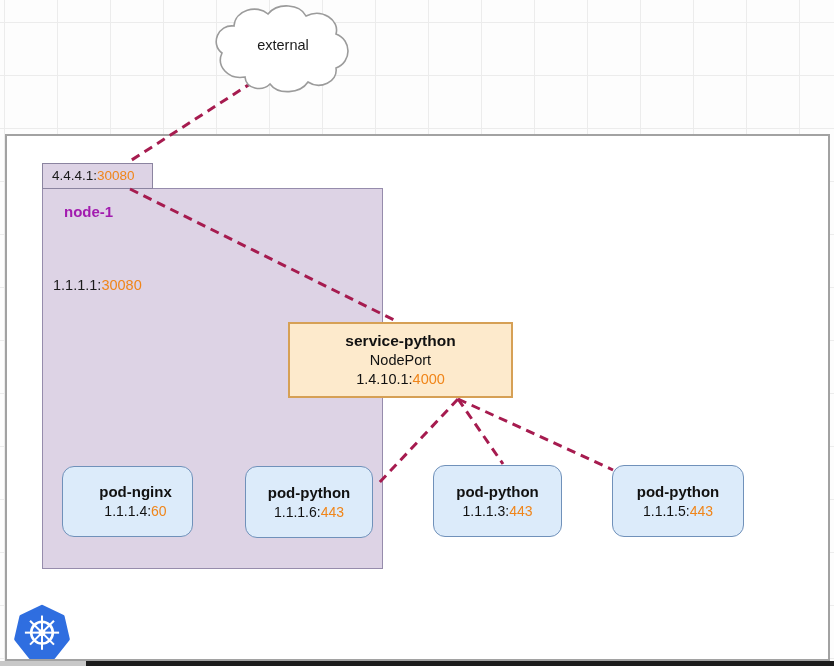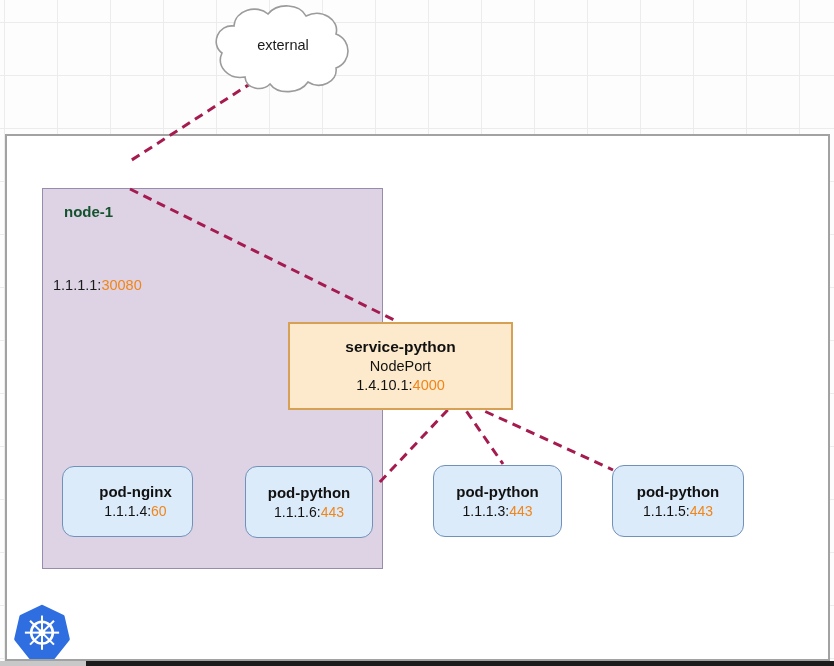--- a/index.html
+++ b/index.html
@@ -30,26 +30,26 @@
   .node-body.n2 { left:423px; top:188px; width:342px; height:381px; }
 
   .node-tab {
     background:#ddd3e5; border:1.5px solid #8b84a0; z-index:3;
     font-size:13.5px; color:#1a1a1a; line-height:24px; padding-left:9px;
     white-space:nowrap;
   }
   .node-tab.n1 { left:42px; top:163px; width:111px; height:26px; }
   .node-tab.n2 { left:423px; top:163px; width:112px; height:26px; }
 
-  .node-title { position:absolute; font-weight:bold; font-size:15px; color:#14532d; }
+  .node-title { position:absolute; font-weight:bold; font-size:15px; color:#a21caf; }
   .node-ip    { position:absolute; font-size:14.5px; color:#1a1a1a; white-space:nowrap; }
 
   
   .service-box {
-    left:288px; top:322px; width:225px; height:88px;
+    left:288px; top:322px; width:225px; height:76px;
     background:#fdeacc; border:2px solid #d6a055; z-index:5;
     display:flex; flex-direction:column; align-items:center; justify-content:center;
     text-align:center; color:#111;
   }
   .service-name { font-weight:bold; font-size:15.5px; line-height:20px; }
   .service-type { font-size:14.5px; line-height:19px; }
   .service-ip   { font-size:14.5px; line-height:19px; }
 
   
   .pod {
@@ -89,20 +89,21 @@
 
 <div id="stage">
 
   <div class="abs outer-box"></div>
 
   <div class="abs node-body n1">
     <div class="node-title" style="left:21px; top:14px;">node-1</div>
     <div class="node-ip" style="left:10px; top:40px;margin-top:48px;"><span>1.1.1.1:</span><span class="orange">30080</span></div>
   </div>
 
+  <div class="abs node-tab n1"><span>4.4.4.1:</span><span class="orange">30080</span></div>
 
   <svg class="abs lines-svg" width="834" height="666">
     <g stroke="#a61b4f" stroke-width="3" stroke-dasharray="9 6" fill="none">
       <line x1="253" y1="82" x2="127" y2="163"></line>
       <line x1="130" y1="189" x2="396" y2="321"></line>
       <line x1="458" y1="399" x2="378" y2="484"></line>
       <line x1="458" y1="399" x2="503" y2="464"></line>
       <line x1="458" y1="399" x2="613" y2="470"></line>
     </g>
   </svg>

